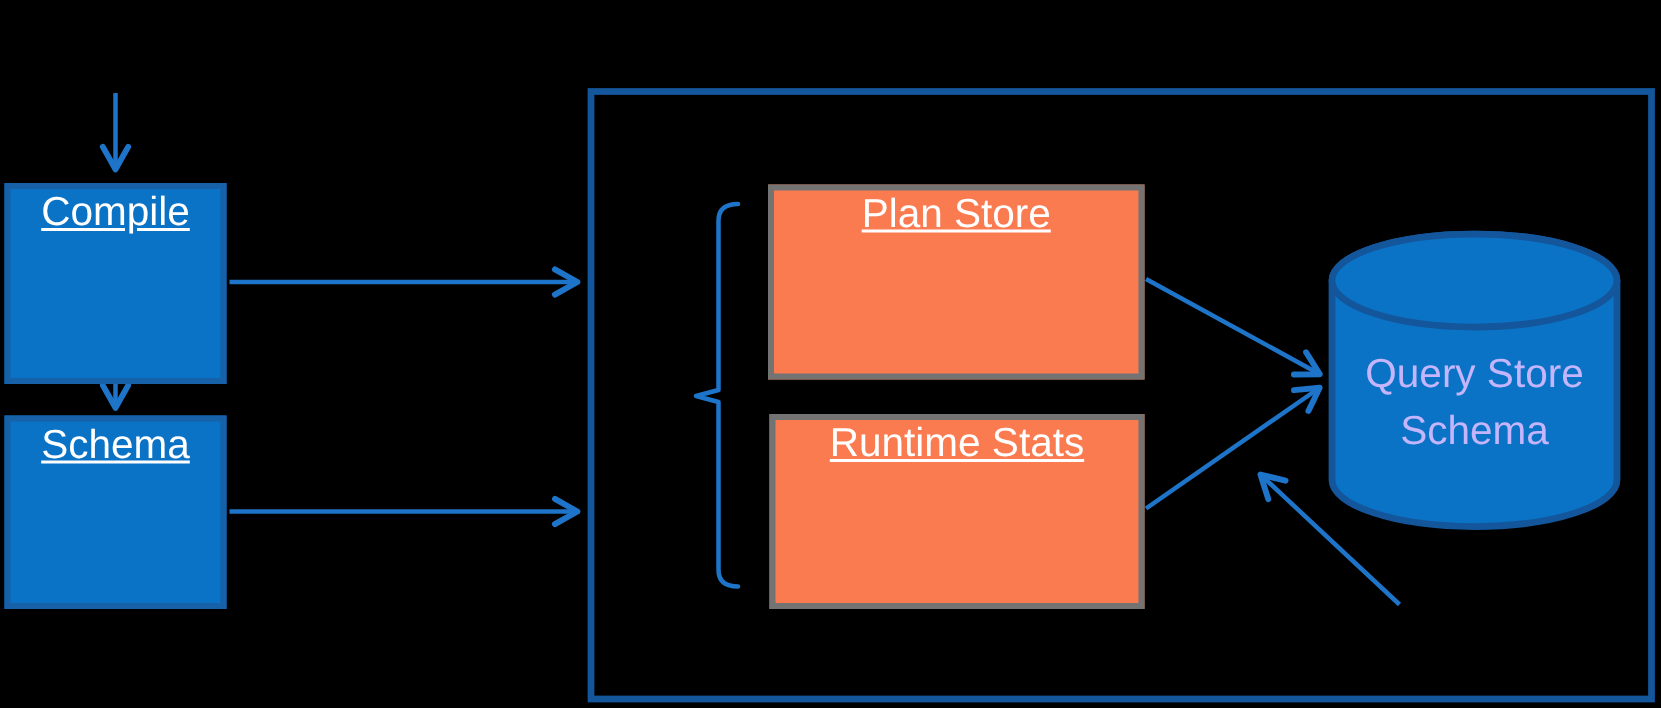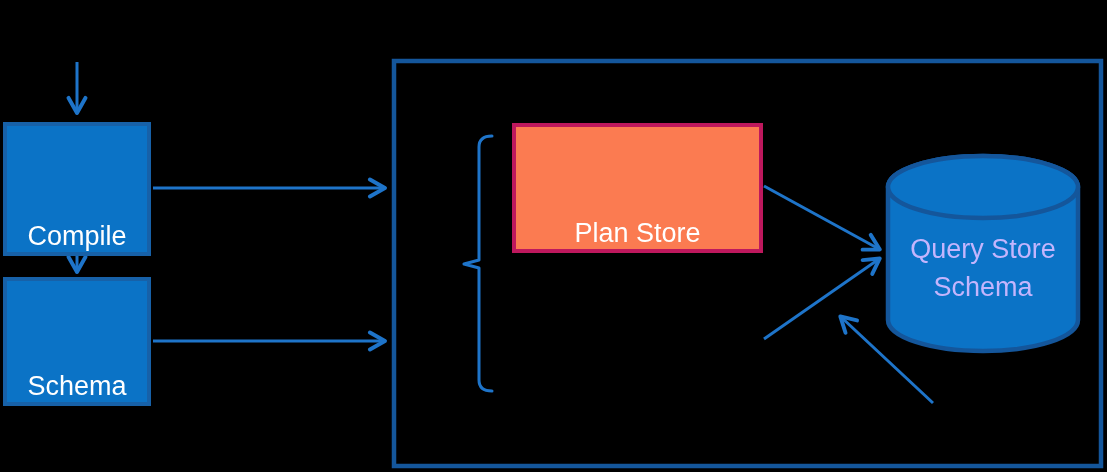--- a/index.html
+++ b/index.html
@@ -2,25 +2,25 @@
 <html><head>
 <meta charset="utf-8">
 <style>
   html,body{margin:0;padding:0;background:#000;}
   .stage{
     position:relative;width:1107px;height:472px;background:#000;
     font-family:"Liberation Sans",sans-serif;overflow:hidden;
   }
   .stage svg{position:absolute;left:0;top:0;}
   .node{
-    position:absolute;display:flex;align-items:flex-end;justify-content:center;
-    color:#fff;font-size:27px;text-align:center;box-sizing:border-box;
+    position:absolute;display:flex;align-items:flex-start;justify-content:center;
+    color:#fff;font-size:27px;text-align:center;box-sizing:border-box;text-decoration:underline;
   }
   .node.blue{background:#0B73C6;border:4px solid #1761A8;}
-  .node.orange{background:#FB7B51;border:4px solid #be185d;}
+  .node.orange{background:#FB7B51;border:4px solid #737373;}
   .compile{left:3px;top:122px;width:148px;height:134px;}
   .execute{left:3px;top:277px;width:148px;height:129px;}
   .plan{left:512px;top:123px;width:251px;height:130px;}
   .runtime{left:513px;top:276px;width:250px;height:130px;}
   .schema-label{
     position:absolute;left:888px;top:230px;width:190px;
     color:#c4b5fd;font-size:27px;line-height:38px;text-align:center;
   }
 </style>
 </head>
@@ -58,16 +58,19 @@
   </div>
 
   <div class="node blue execute">
     <span>Schema</span>
   </div>
 
   <div class="node orange plan">
     <span>Plan Store</span>
   </div>
 
+  <div class="node orange runtime">
+    <span>Runtime Stats</span>
+  </div>
 
   <div class="schema-label">Query Store Schema</div>
 
 </div>
 
 </body></html>

